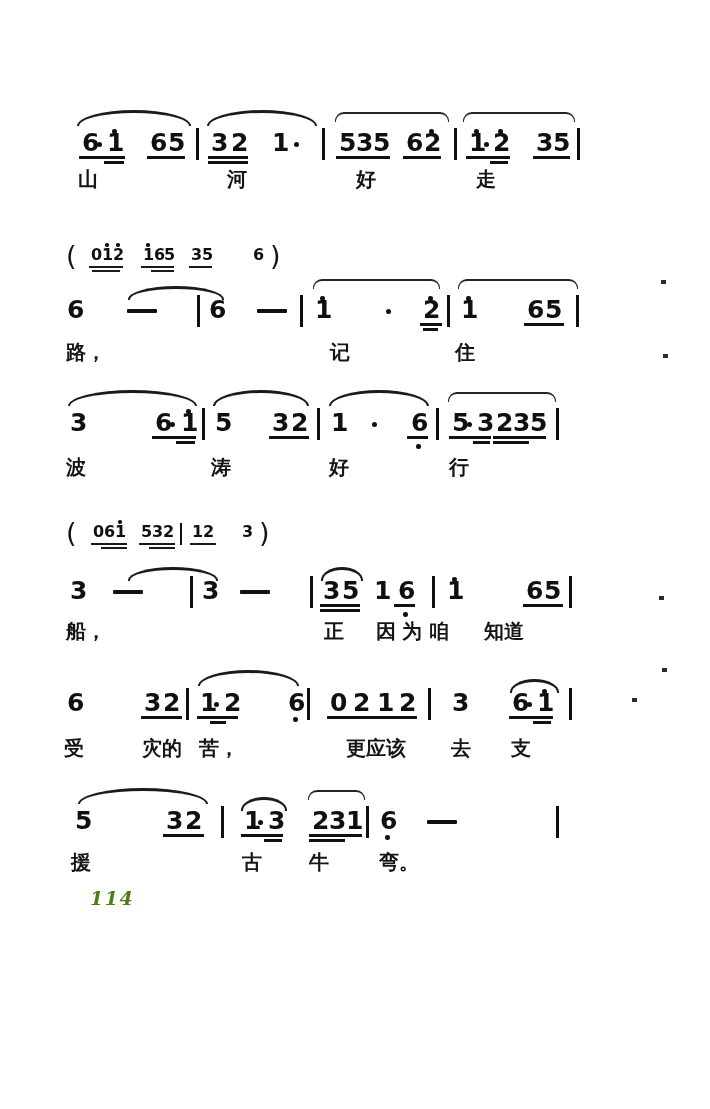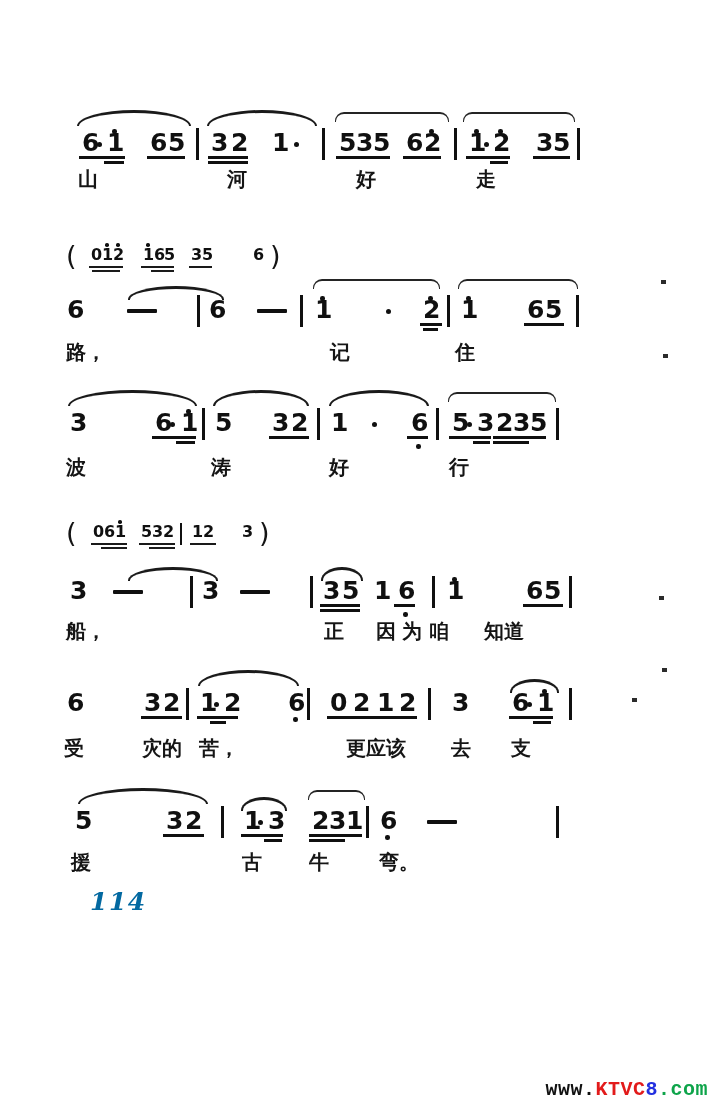--- a/index.html
+++ b/index.html
@@ -22,31 +22,30 @@
   .sbeam{height:2px;background:#1a1a1a;}
   .arc{position:absolute;height:13px;border:0 solid #1a1a1a;border-top-width:3px;
        border-left:2px solid #1a1a1a;border-right:2px solid #1a1a1a;
        border-radius:50% 50% 0 0 / 100% 100% 0 0;}
   .arc.tie{height:11px;border-top-width:3.5px;border-radius:50% 50% 0 0 / 95% 95% 0 0;}
   .arc.flat{height:8px;border-top-width:2.5px;border-left-width:1.5px;border-right-width:1.5px;
        border-color:#242424;border-radius:9px 9px 0 0;}
   .lyric{position:absolute;font-size:20px;line-height:22px;font-weight:600;color:#151515;
        letter-spacing:0;white-space:nowrap;}
   .pagenum{position:absolute;left:90px;top:887px;font-family:"DejaVu Serif",serif;
-       font-style:italic;font-weight:600;font-size:25px;color:#0369a1;letter-spacing:1.5px;}
+       font-style:italic;font-weight:600;font-size:19px;color:#4d7c0f;letter-spacing:1.5px;}
   .watermark{position:absolute;right:2px;top:1078px;font-family:"Liberation Mono",monospace;
        font-weight:bold;font-size:20px;letter-spacing:0.5px;white-space:nowrap;}
   .speck{position:absolute;width:5px;height:4px;background:#2b2b2b;}
 </style>
 </head>
 <body>
 
 <div class="page">
   <div class="pagenum">114</div>
-  <div class="watermark"><span style="color: rgb(17, 17, 17);">www.</span><span style="color: rgb(226, 27, 27);">KTVC</span><span style="color: rgb(35, 48, 224);">8</span><span style="color: rgb(14, 164, 74);">.com</span></div>
 <span class="note" style="position: absolute; left: 82px; top: 130px;">6</span>
     <div class="adot" style="position: absolute; left: 97px; top: 142px;"></div>
     <span class="note" style="position: absolute; left: 107px; top: 130px;">1</span>
     <div class="odot" style="position: absolute; left: 112px; top: 129px;"></div>
     <span class="note" style="position: absolute; left: 150px; top: 130px;">6</span>
     <span class="note" style="position: absolute; left: 168px; top: 130px;">5</span>
     <div class="bar" style="position: absolute; left: 196px; top: 128px;"></div>
     <span class="note" style="position: absolute; left: 211px; top: 130px;">3</span>
     <span class="note" style="position: absolute; left: 231px; top: 130px;">2</span>
     <span class="note" style="position: absolute; left: 272px; top: 130px;">1</span>

